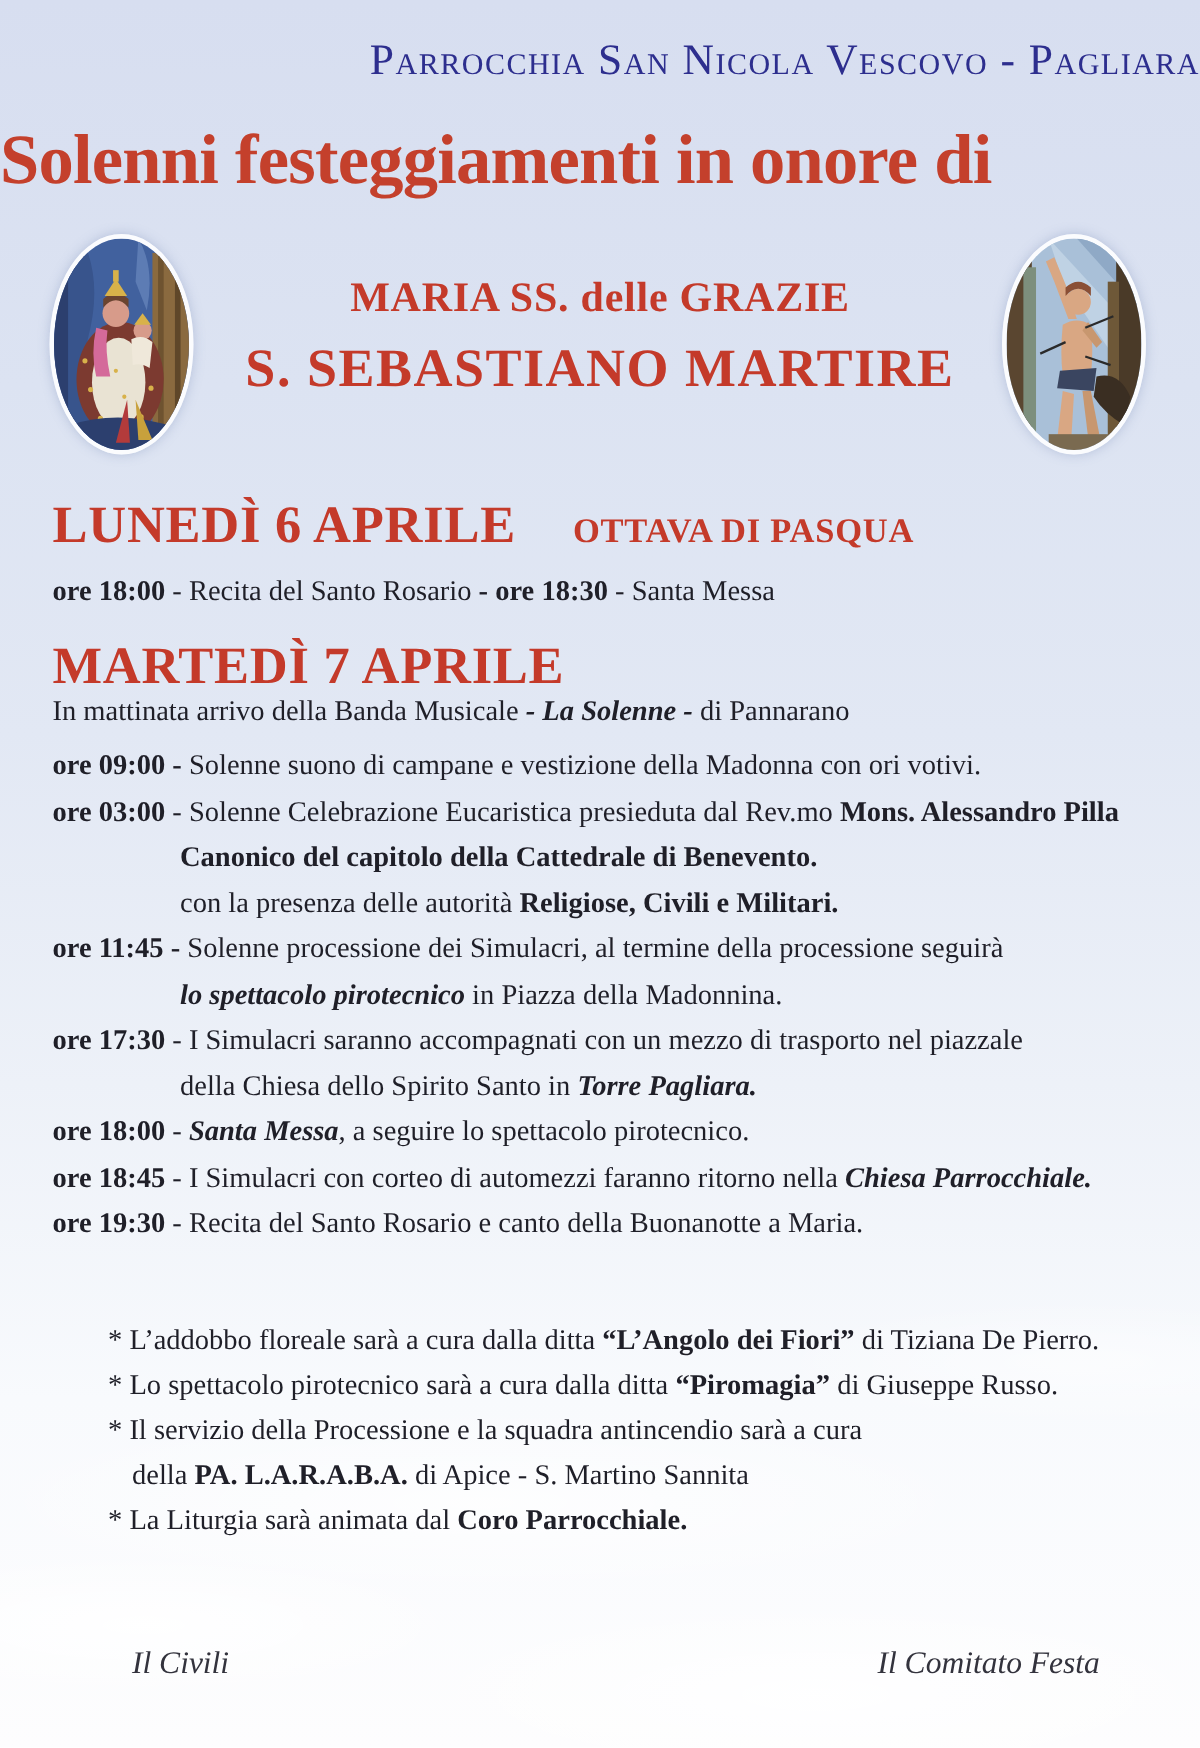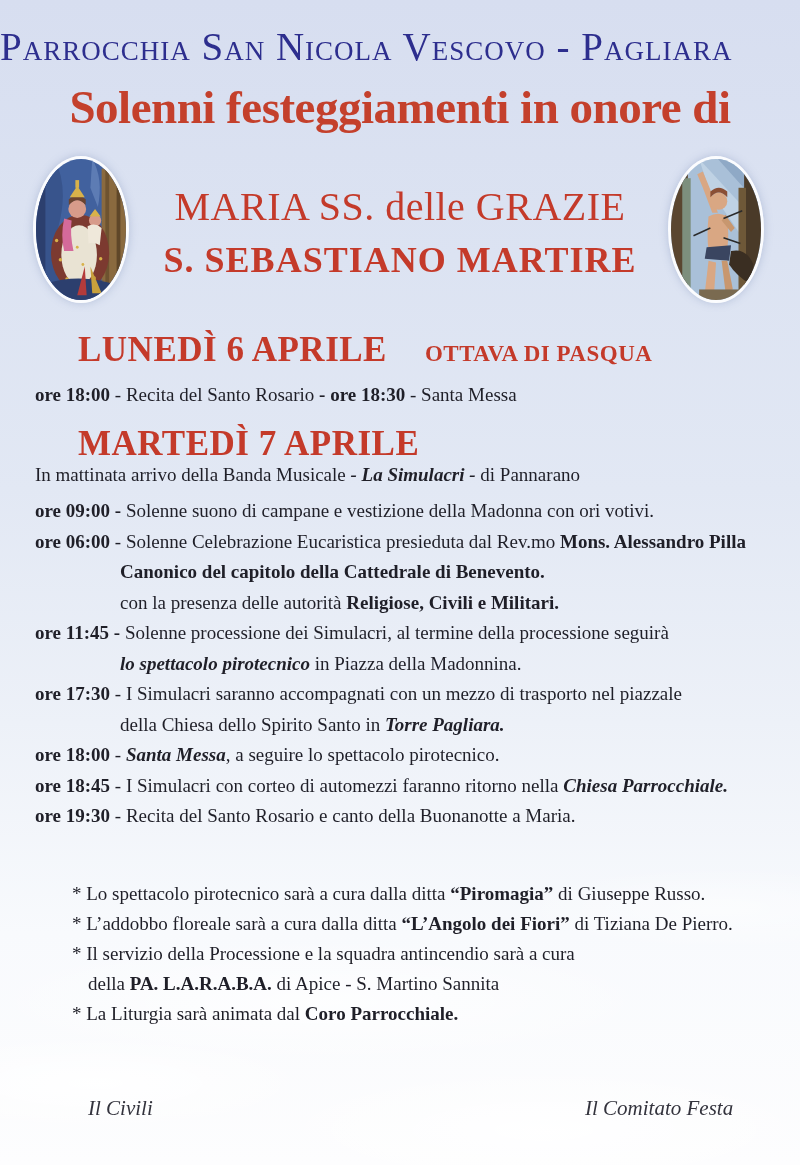--- a/index.html
+++ b/index.html
@@ -11,46 +11,45 @@
     color:#1f1f28;
     background:
       radial-gradient(ellipse 320px 70px at 12% 93%, rgba(255,255,255,.95), rgba(255,255,255,0) 70%),
       radial-gradient(ellipse 420px 90px at 68% 97%, rgba(255,255,255,.9), rgba(255,255,255,0) 70%),
       radial-gradient(ellipse 500px 90px at 40% 86%, rgba(255,255,255,.75), rgba(255,255,255,0) 70%),
       radial-gradient(ellipse 300px 60px at 90% 78%, rgba(255,255,255,.55), rgba(255,255,255,0) 70%),
       linear-gradient(180deg,#d7def0 0%,#dce3f2 22%,#e2e8f4 42%,#edf1f8 62%,#f8fafd 80%,#fdfdfe 100%);
   }
   .parish{
     position:absolute;top:24px;left:0;right:0;
-    text-align:left;
+    text-align:right;
     font-variant:small-caps;
-    font-size:39px;letter-spacing:1px;
+    font-size:29px;letter-spacing:1px;
     color:#2d2e8e;
   }
   .headline{
     position:absolute;top:80px;left:0;right:0;
-    text-align:center;
     font-size:47px;font-weight:bold;letter-spacing:-0.5px;
     color:#c4402c;
   }
   .oval{
     position:absolute;top:156px;width:96px;height:147px;
     border-radius:50%;
     border:3px solid #fbfcfe;
     box-shadow:0 0 8px rgba(110,130,175,.35);
     overflow:hidden;
     box-sizing:border-box;
   }
   .oval svg{display:block;width:100%;height:100%;}
   .oval.left{left:33px;}
   .oval.right{left:668px;}
   .hero{position:absolute;top:183px;left:135px;right:135px;text-align:center;color:#c43a2a;}
-  .hero1{font-size:40px;font-weight:normal;letter-spacing:0.5px;}
+  .hero1{font-size:28px;font-weight:bold;letter-spacing:0.5px;}
   .hero2{font-size:36px;font-weight:bold;letter-spacing:1px;margin-top:9px;}
-  .day-head{position:absolute;left:35px;color:#c43a2a;white-space:nowrap;margin-left:43px;}
+  .day-head{position:absolute;left:35px;color:#c43a2a;white-space:nowrap;}
   #mon-head{top:330px;}
   #tue-head{top:424px;}
   .day-title{font-size:35px;font-weight:bold;letter-spacing:0.5px;}
   .day-sub{font-size:23px;font-weight:bold;margin-left:38px;letter-spacing:0.5px;}
   .body-line{position:absolute;left:35px;right:20px;font-size:19px;}
   #mon-line{top:384px;}
   #tue-intro{top:464px;}
   #schedule{position:absolute;top:496px;left:35px;right:15px;font-size:19px;}
   #schedule .sline{line-height:30.5px;height:30.5px;white-space:nowrap;}
   #schedule .ind{padding-left:85px;}
@@ -142,39 +141,39 @@
   </div>
 
   <div class="day-head" id="mon-head">
     <span class="day-title">LUNEDÌ 6 APRILE</span><span class="day-sub">OTTAVA DI PASQUA</span>
   </div>
   <div class="body-line" id="mon-line"><span class="b">ore 18:00</span><span> - Recita del Santo Rosario </span><span class="b">- ore 18:30</span><span> - Santa Messa</span></div>
 
   <div class="day-head" id="tue-head">
     <span class="day-title">MARTEDÌ 7 APRILE</span>
   </div>
-  <div class="body-line" id="tue-intro"><span>In mattinata arrivo della Banda Musicale </span><span class="b i">- La Simulacri -</span><span> di Pannarano</span></div>
+  <div class="body-line" id="tue-intro"><span>In mattinata arrivo della Banda Musicale </span><span class="b i">- La Solenne -</span><span> di Pannarano</span></div>
 
   <div id="schedule">
     <div class="sline"><span class="b">ore 09:00 - </span><span>Solenne suono di campane e vestizione della Madonna con ori votivi.</span></div>
-    <div class="sline"><span class="b">ore 06:00</span><span> - Solenne Celebrazione Eucaristica presieduta dal Rev.mo </span><span class="b">Mons. Alessandro Pilla</span></div>
+    <div class="sline"><span class="b">ore 03:00</span><span> - Solenne Celebrazione Eucaristica presieduta dal Rev.mo </span><span class="b">Mons. Alessandro Pilla</span></div>
     <div class="sline ind"><span class="b">Canonico del capitolo della Cattedrale di Benevento.</span></div>
     <div class="sline ind"><span>con la presenza delle autorità </span><span class="b">Religiose, Civili e Militari.</span></div>
     <div class="sline"><span class="b">ore 11:45 - </span><span>Solenne processione dei Simulacri, al termine della processione seguirà</span></div>
     <div class="sline ind"><span class="b i">lo spettacolo pirotecnico</span><span> in Piazza della Madonnina.</span></div>
     <div class="sline"><span class="b">ore 17:30</span><span> - I Simulacri saranno accompagnati con un mezzo di trasporto nel piazzale</span></div>
     <div class="sline ind"><span>della Chiesa dello Spirito Santo in </span><span class="b i">Torre Pagliara.</span></div>
     <div class="sline"><span class="b">ore 18:00</span><span> - </span><span class="b i">Santa Messa</span><span>, a seguire lo spettacolo pirotecnico.</span></div>
     <div class="sline"><span class="b">ore 18:45</span><span> - I Simulacri con corteo di automezzi faranno ritorno nella </span><span class="b i">Chiesa Parrocchiale.</span></div>
     <div class="sline"><span class="b">ore 19:30</span><span> - Recita del Santo Rosario e canto della Buonanotte a Maria.</span></div>
   </div>
 
   <div id="notes">
+    <div class="nline"><span>* L’addobbo floreale sarà a cura dalla ditta </span><span class="b">“L’Angolo dei Fiori”</span><span> di Tiziana De Pierro.</span></div>
     <div class="nline"><span>* Lo spettacolo pirotecnico sarà a cura dalla ditta </span><span class="b">“Piromagia”</span><span> di Giuseppe Russo.</span></div>
-    <div class="nline"><span>* L’addobbo floreale sarà a cura dalla ditta </span><span class="b">“L’Angolo dei Fiori”</span><span> di Tiziana De Pierro.</span></div>
     <div class="nline"><span>* Il servizio della Processione e la squadra antincendio sarà a cura</span></div>
     <div class="nline ind"><span>della </span><span class="b">PA. L.A.R.A.B.A.</span><span> di Apice - S. Martino Sannita</span></div>
     <div class="nline"><span>* La Liturgia sarà animata dal </span><span class="b">Coro Parrocchiale.</span></div>
   </div>
 
   <div id="signatures">
     <span class="sig sig-left">Il Civili</span>
     <span class="sig sig-right">Il Comitato Festa</span>
   </div>
 

